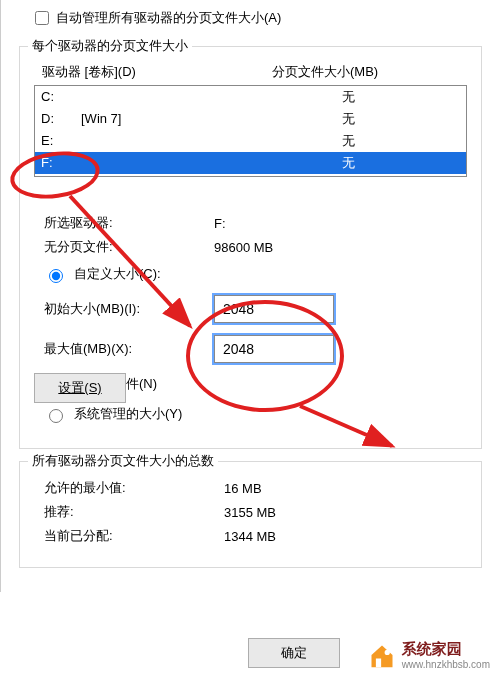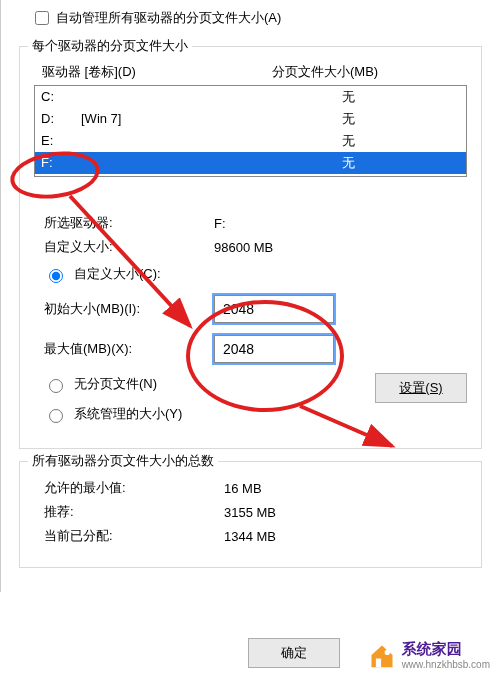--- a/index.html
+++ b/index.html
@@ -93,21 +93,21 @@
   .size-row input[type=text]{
     width:120px;
     height:28px;
     border:1px solid #888;
     outline:2px solid #69a7ff;
     padding:2px 8px;
     font-size:14px;
   }
   .set-btn-row{
     display:flex;
-    justify-content:flex-end;
+    justify-content:flex-start;
     padding: 2px 0 0 0;
     text-decoration: underline;
   }
   button.win-btn{
     min-width:92px;
     height:30px;
     border:1px solid #adadad;
     background:#e9e9e9;
     font-family:inherit;
     font-size:13px;
@@ -199,21 +199,21 @@
         </div>
       </div>
 
     <div style="height:34px"></div>
 
     <div class="kv">
       <div class="k">所选驱动器:</div>
       <div class="v">F:</div>
     </div>
     <div class="kv">
-      <div class="k">自定义大小:</div>
+      <div class="k">无分页文件:</div>
       <div class="v">98600 MB</div>
     </div>
 
     <div class="radio-row">
       <input type="radio" name="pg" checked="" style="">
       <span>自定义大小(C):</span>
     </div>
 
     <div class="size-row">
       <div class="lbl">初始大小(MB)(I):</div>
@@ -273,16 +273,16 @@
   <line x1="300" y1="406" x2="392" y2="446" stroke="#e02020" stroke-width="4" marker-end="url(#ah)"></line>
 </svg>
 
 <div class="watermark">
   <svg class="wm-icon" viewBox="0 0 32 32">
     <path d="M4 16 L16 5 L28 16 L28 30 L4 30 Z" fill="#f59a23"></path>
     <rect x="9" y="20" width="6" height="10" fill="#fff"></rect>
     <circle cx="22" cy="13" r="3" fill="#fff"></circle>
   </svg>
   <div>
-    <div style="font-weight:600;color:#4c1d95">系统家园</div>
+    <div style="font-weight:600;color:#7f1d1d">系统家园</div>
     <div style="font-size:10px;color:#888">www.hnzkhbsb.com</div>
   </div>
 </div>
 
 </body></html>

